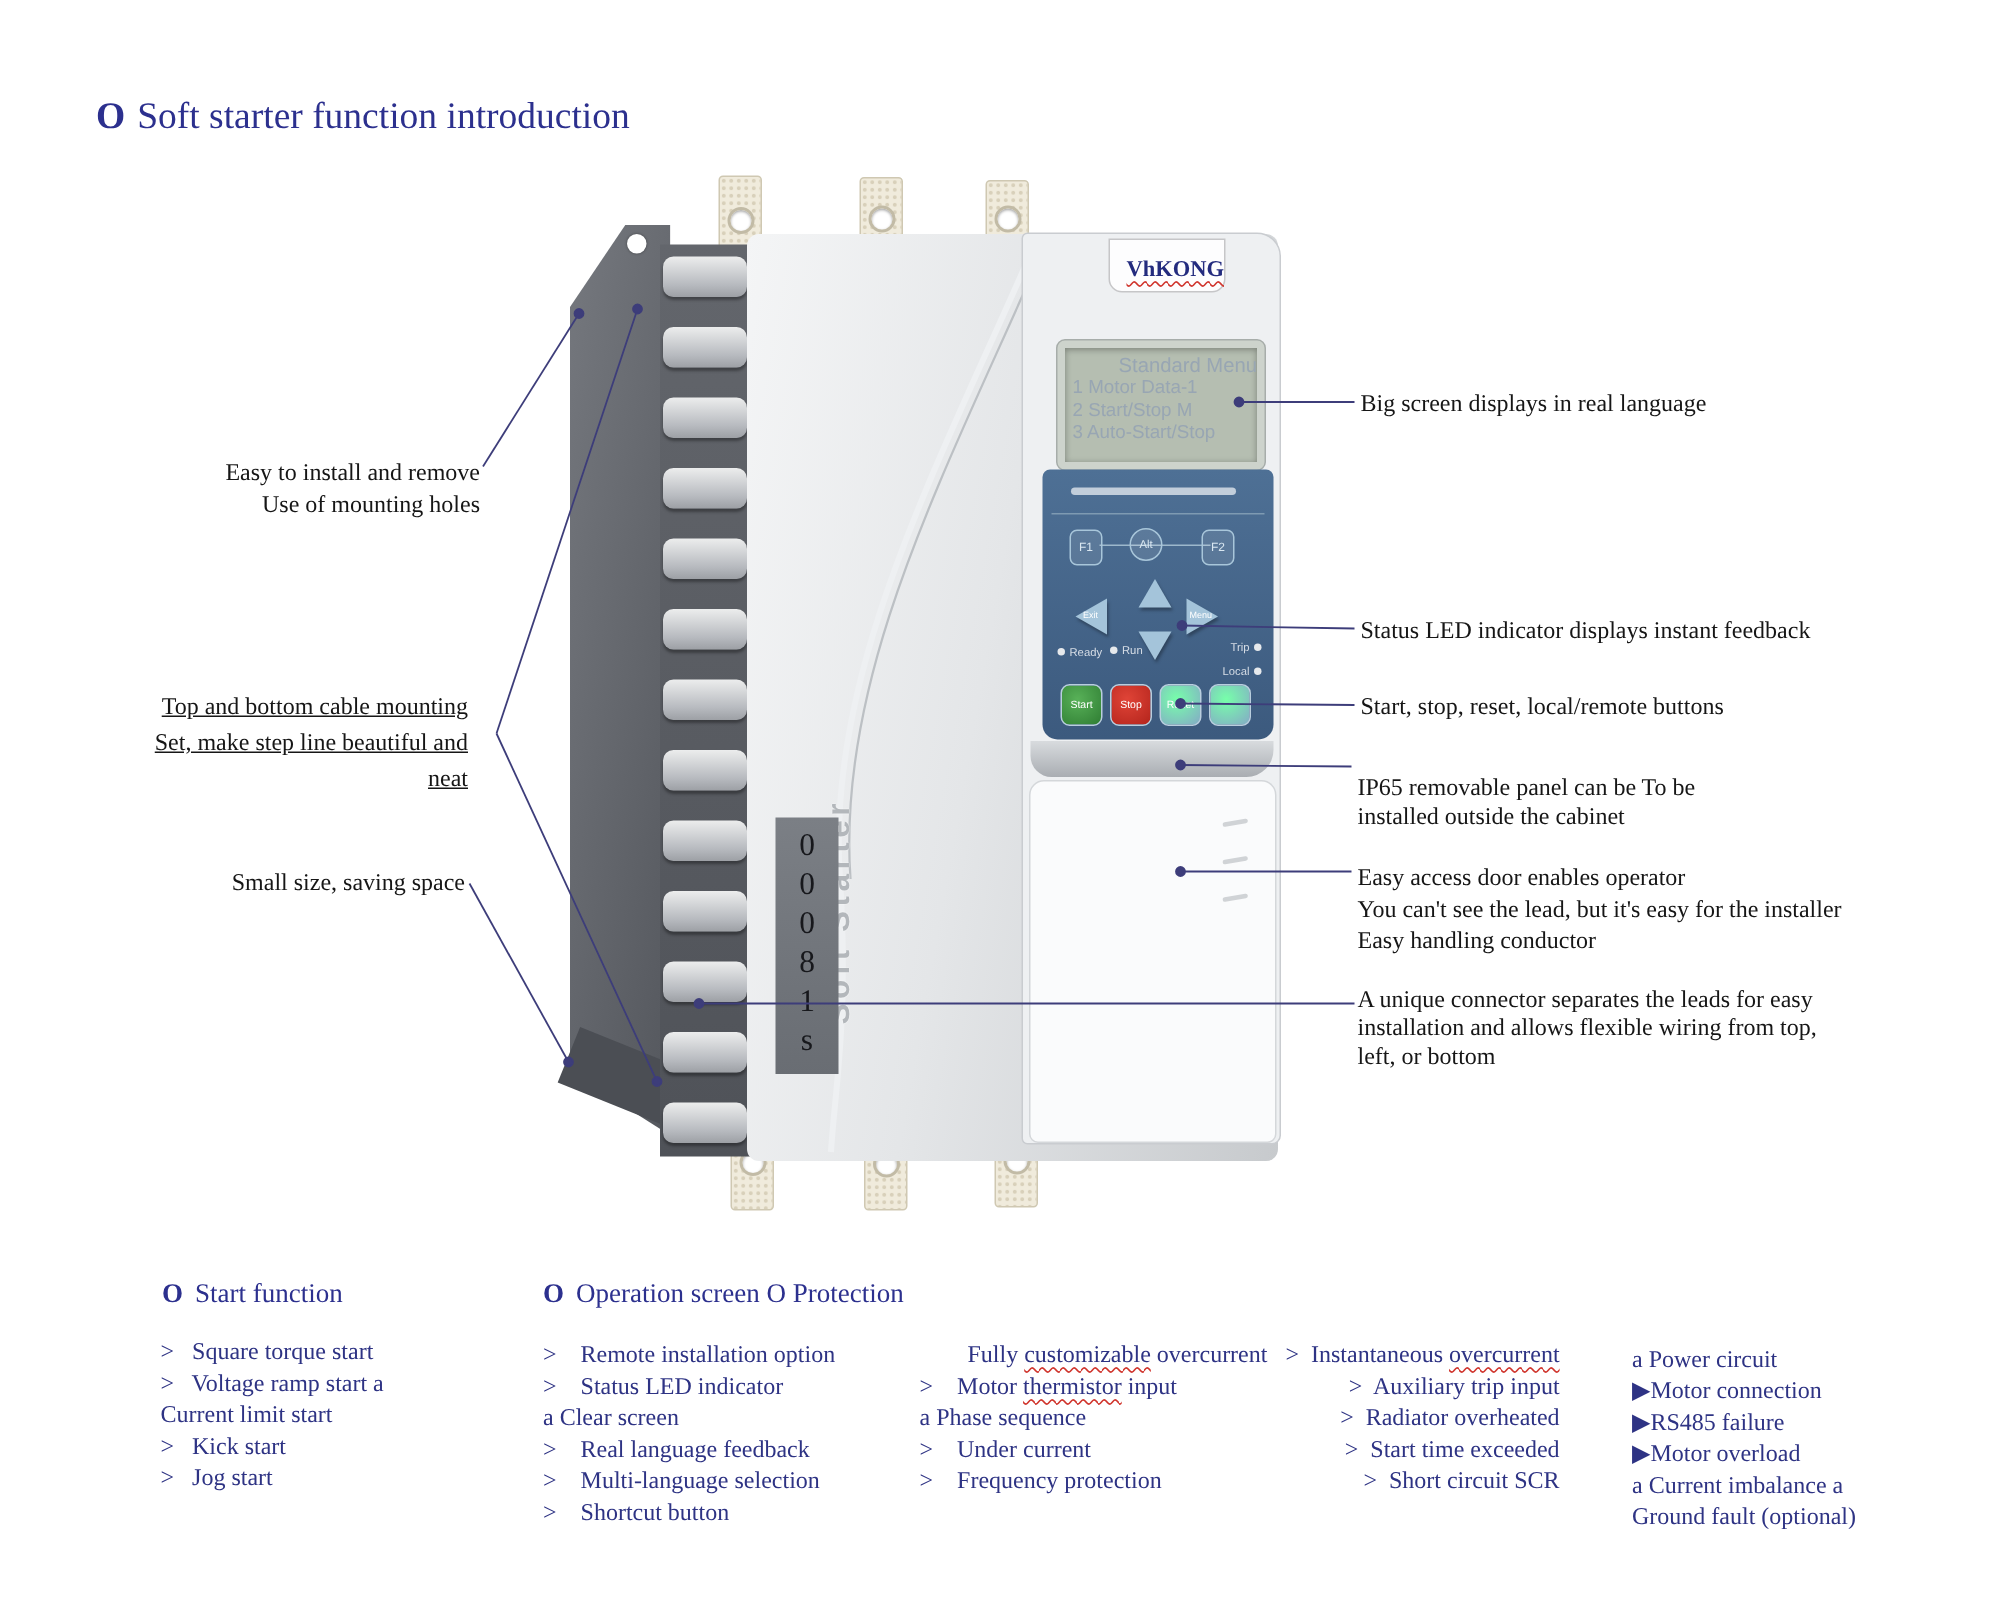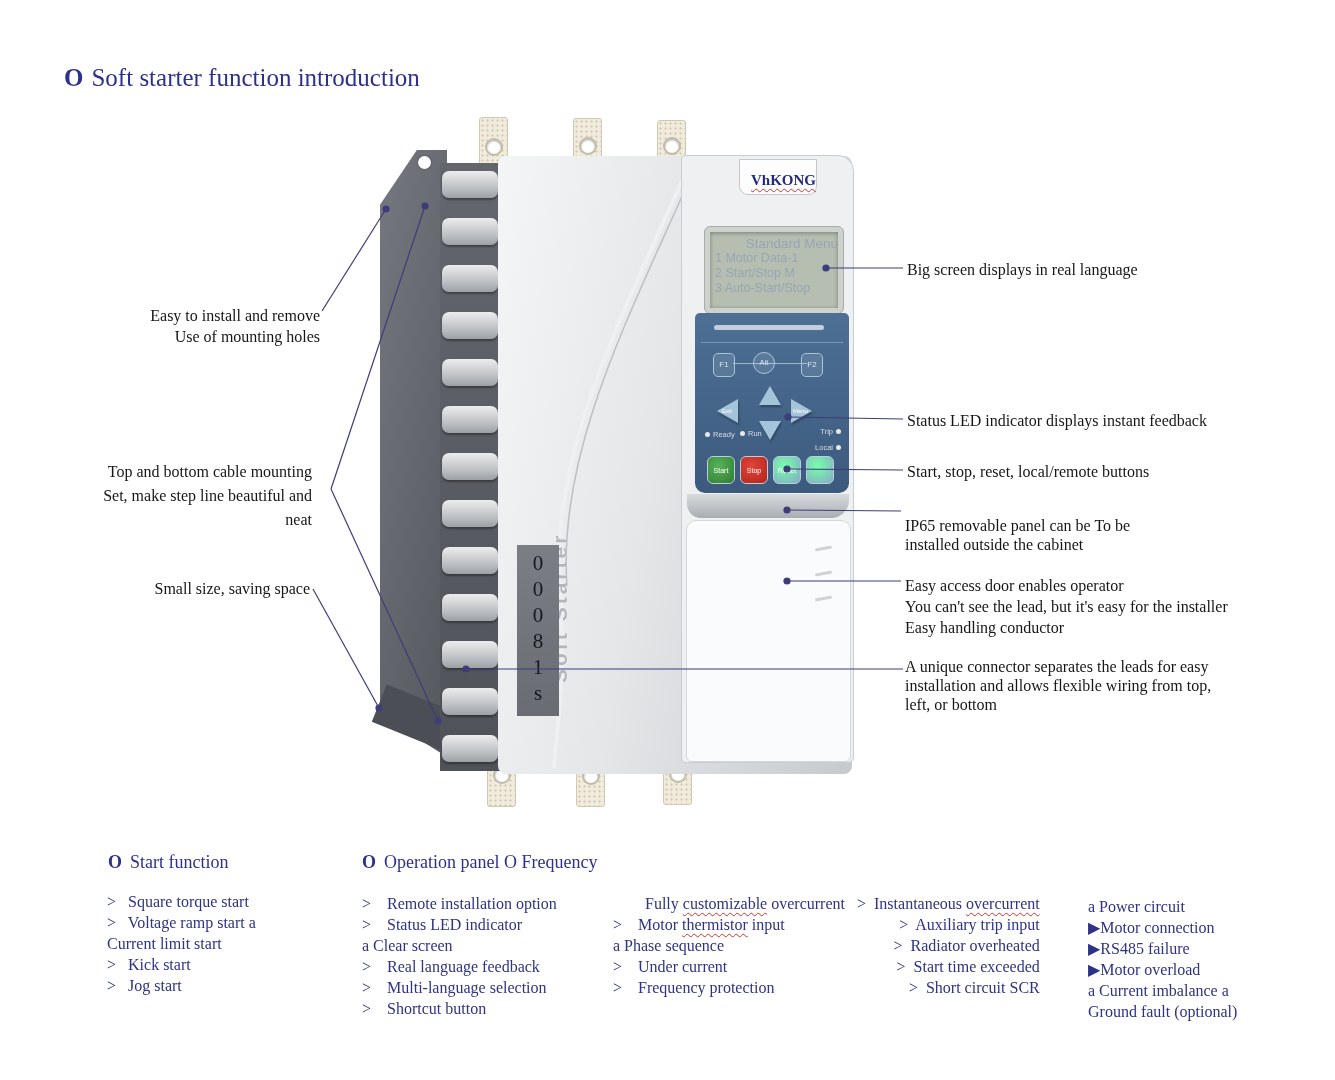--- a/index.html
+++ b/index.html
@@ -243,21 +243,21 @@
       <circle cx="787" cy="581" r="3"></circle>
     <line x1="903" y1="669" x2="466" y2="669"></line>
       <circle cx="466" cy="669" r="3"></circle>
   </g>
 </svg>
 
 <div class="ann left" style="left:100px;top:305px;width:220px;">
   <div>Easy to install and remove</div>
   <div>Use of mounting holes</div>
 </div>
-<div class="ann left" style="left:52px;top:460px;width:260px;line-height:24px;">
+<div class="ann left" style="left:52px;top:460px;width:260px;line-height:24px;text-decoration:underline;">
   <div>Top and bottom cable mounting</div>
   <div>Set, make step line beautiful and</div>
   <div>neat</div>
 </div>
 <div class="ann left" style="left:110px;top:578px;width:200px;">
   <div>Small size, saving space</div>
 </div>
 
 <div class="ann" style="left:907px;top:259px;">
   <div>Big screen displays in real language</div>
@@ -280,21 +280,21 @@
 <div class="ann" style="left:905px;top:657px;line-height:19px;">
   <div>A unique connector separates the leads for easy</div>
   <div>installation and allows flexible wiring from top,</div>
   <div>left, or bottom</div>
 </div>
 
 <div class="sec-head" style="left:108px;top:852px;">
   <span class="o">O</span><span>Start function</span>
 </div>
 <div class="sec-head" style="left:362px;top:852px;">
-  <span class="o">O</span><span>Operation panel O Frequency</span>
+  <span class="o">O</span><span>Operation screen O Protection</span>
 </div>
 
 <div class="list" style="left:107px;top:891px;">
   <div class="li">&gt;   Square torque start</div>
   <div class="li">&gt;   Voltage ramp start a</div>
   <div class="li">Current limit start</div>
   <div class="li">&gt;   Kick start</div>
   <div class="li">&gt;   Jog start</div>
 </div>
 

